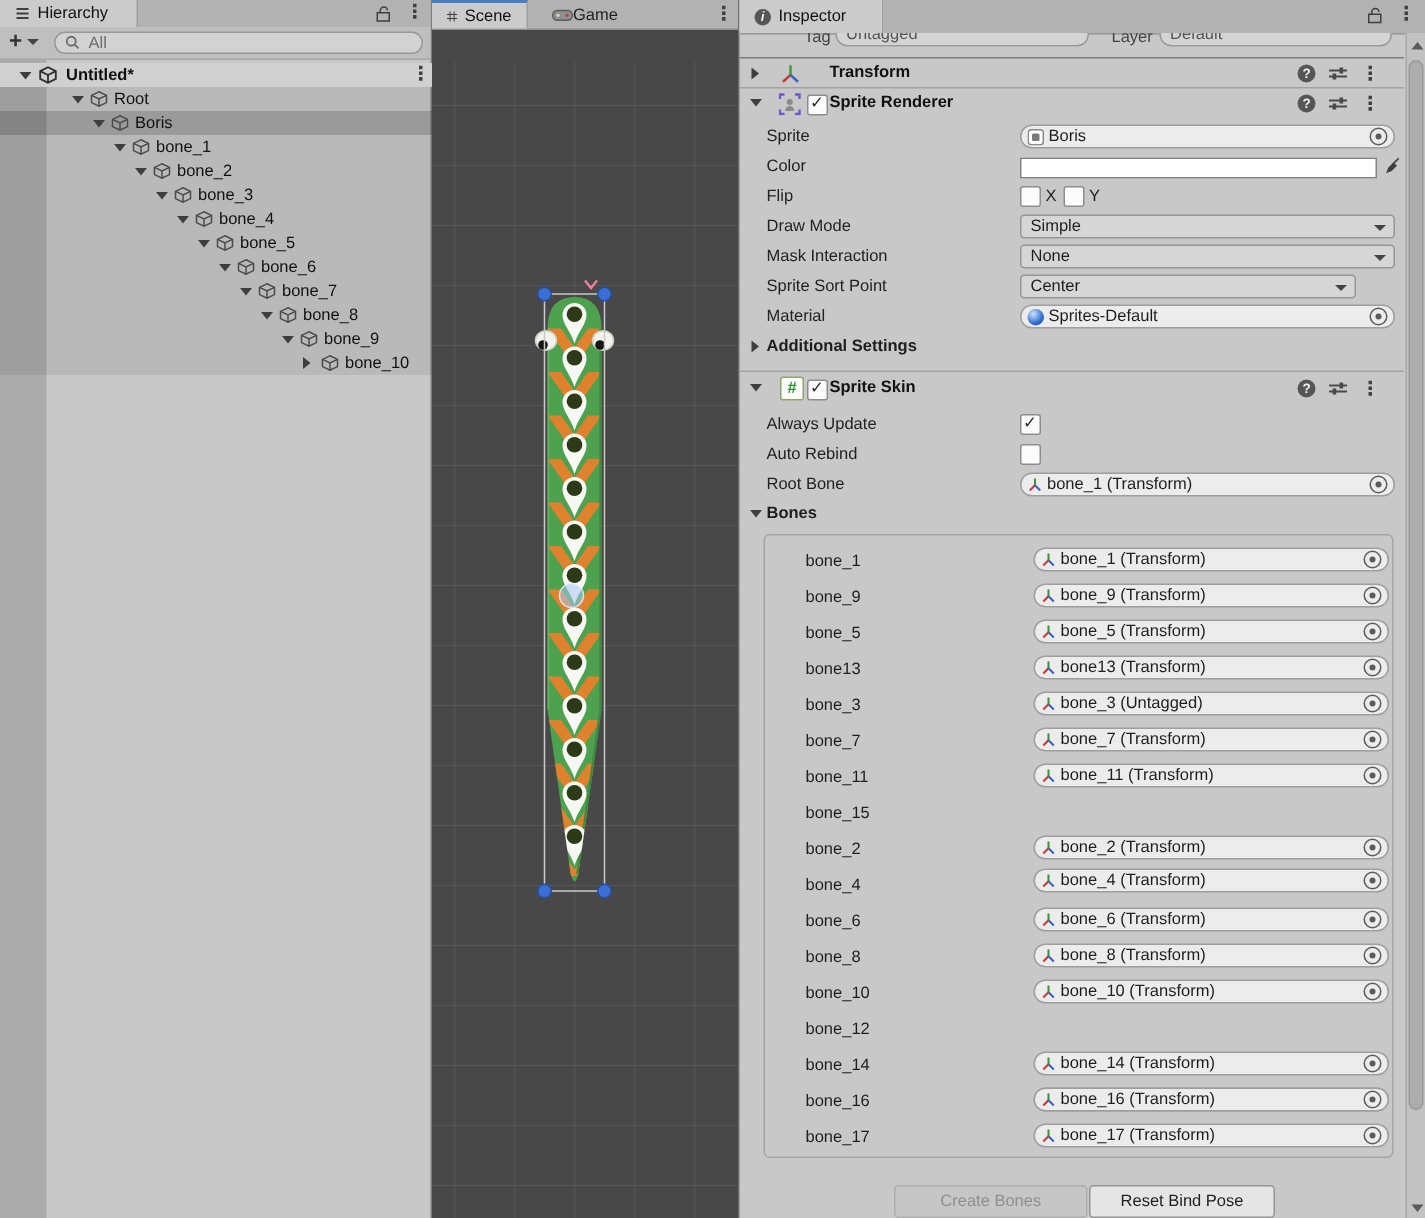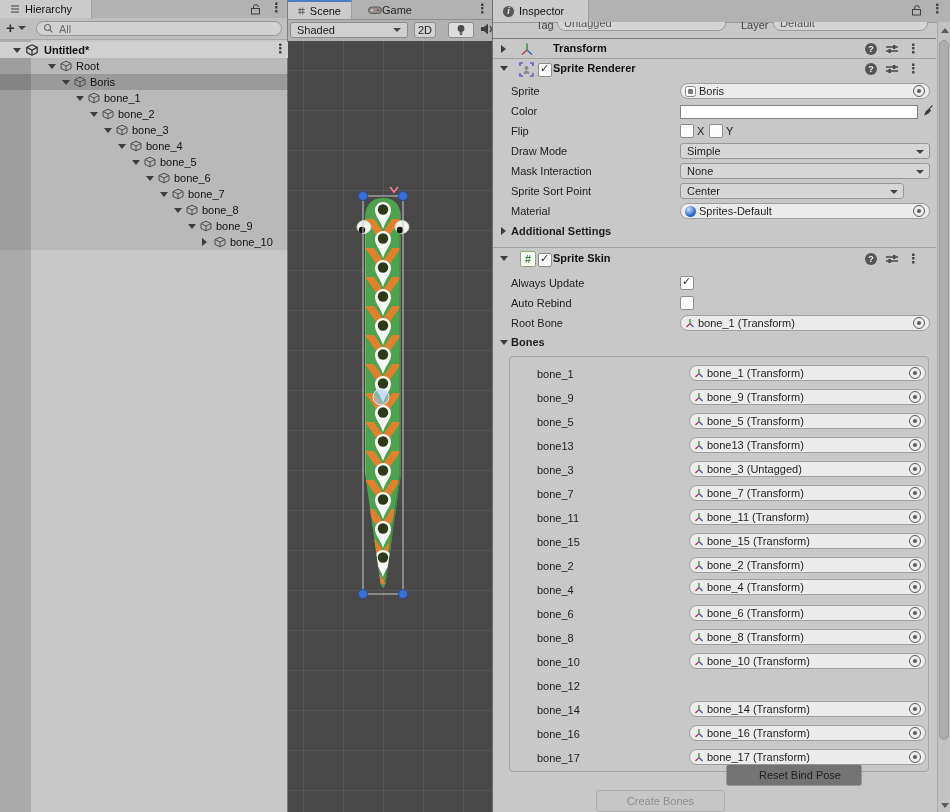--- a/index.html
+++ b/index.html
@@ -239,42 +239,20 @@
       </div>
       <div class="abs" style="left:80px;top:4px;display:flex;align-items:center;">
         <svg class="mini-ico" width="14" height="10" viewBox="0 0 14 10">
             <rect x="0.5" y="2" width="13" height="6.5" rx="3" fill="#8f8f8f" stroke="#5c5c5c"></rect>
             <circle cx="4" cy="5.2" r="1.1" fill="#d9d3c0"></circle>
             <circle cx="10" cy="5.2" r="1.1" fill="#b44"></circle>
           </svg>
         <span class="t-label">Game</span>
       </div>
       <span class="abs kebab" style="left:188px;top:4px;">⋮</span>
-    </div>
-    <div id="s-toolbar" class="abs">
-      <div class="toolbtn" style="left:2px;width:118px;justify-content:flex-start;padding-left:6px;background:#cfcfcf;">
-        <span>Shaded</span>
-        <span class="caret" style="position:absolute;right:6px;"></span>
-      </div>
-      <div class="toolbtn" style="left:126px;width:22px;">
-        <span>2D</span>
-      </div>
-      <div class="toolbtn" style="left:160px;width:26px;background:#dcdcdc;">
-        <svg width="10" height="12" viewBox="0 0 10 12">
-            <circle cx="5" cy="4.5" r="3.4" fill="#4a4a4a"></circle>
-            <rect x="3.5" y="8.2" width="3" height="1.4" fill="#4a4a4a"></rect>
-            <rect x="3.9" y="10" width="2.2" height="1" fill="#4a4a4a"></rect>
-          </svg>
-      </div>
-      <div class="abs clipwrap" style="left:192px;top:2px;width:12px;height:16px;">
-        <svg width="16" height="14" viewBox="0 0 16 14">
-            <path d="M1 5h3l4-3.5v11L4 9H1Z" fill="#3e3e3e"></path>
-            <path d="M10 4c1.5 1.8 1.5 4.2 0 6" fill="none" stroke="#3e3e3e" stroke-width="1.3"></path>
-          </svg>
-      </div>
     </div>
     <div id="s-viewport" class="abs">
       <svg id="boris-svg" class="abs" style="left:67px;top:144px;" width="60" height="420" viewBox="0 0 60 420">
           <defs>
             <clipPath id="bodyclip">
               <path d="M10 34 Q10 13 28 13 Q46 13 46 34 L46 288 L30.5 398 Q28 407 25.5 398 L10 288 Z"></path>
             </clipPath>
           </defs>
           <path d="M10 34 Q10 13 28 13 Q46 13 46 34 L46 288 L30.5 398 Q28 407 25.5 398 L10 288 Z" fill="#4ea24f"></path>
           <g clip-path="url(#bodyclip)">
@@ -590,29 +568,20 @@
               <path d="M5 5.5 5 1" stroke="#3a9b36" stroke-width="1.4"></path>
               <path d="M5 5.5 1.5 9" stroke="#c53b3b" stroke-width="1.4"></path>
               <path d="M5 5.5 8.5 9" stroke="#3c62c2" stroke-width="1.4"></path>
             </svg>
             <span class="obj-text">bone_11 (Transform)</span>
             <span class="picker"></span>
           </div>
         </div>
         <div class="bone-row" style="top: 174px; left: 0px; width: 418px;">
           <span class="bone-label">bone_15</span>
-          <div class="objfield" style="left:179px;top:2px;width:237px;">
-            <svg class="mini-ico" width="10" height="10" viewBox="0 0 10 10">
-              <path d="M5 5.5 5 1" stroke="#3a9b36" stroke-width="1.4"></path>
-              <path d="M5 5.5 1.5 9" stroke="#c53b3b" stroke-width="1.4"></path>
-              <path d="M5 5.5 8.5 9" stroke="#3c62c2" stroke-width="1.4"></path>
-            </svg>
-            <span class="obj-text">bone_15 (Transform)</span>
-            <span class="picker"></span>
-          </div>
         </div>
         <div class="bone-row" style="top: 198px; left: 0px; width: 418px;">
           <span class="bone-label">bone_2</span>
           <div class="objfield" style="left:179px;top:2px;width:237px;">
             <svg class="mini-ico" width="10" height="10" viewBox="0 0 10 10">
               <path d="M5 5.5 5 1" stroke="#3a9b36" stroke-width="1.4"></path>
               <path d="M5 5.5 1.5 9" stroke="#c53b3b" stroke-width="1.4"></path>
               <path d="M5 5.5 8.5 9" stroke="#3c62c2" stroke-width="1.4"></path>
             </svg>
             <span class="obj-text">bone_2 (Transform)</span>
@@ -713,21 +682,21 @@
             </svg>
             <span class="obj-text">bone_17 (Transform)</span>
             <span class="picker"></span>
           </div>
         </div>
       </div>
 
     <div class="btn disabled" id="create-bones-btn" style="left:103px;top:790px;width:127px;">
       <span>Create Bones</span>
     </div>
-    <div class="btn" style="left:233px;top:764px;width:122px;background:#737373;padding-left:12px;">
+    <div class="btn" style="left:233px;top:790px;width:122px;background:#e5e5e5;">
       <span>Reset Bind Pose</span>
     </div>
 
     <div id="i-scrollbar" class="abs">
       <span class="sb-arrow sb-up"></span>
       <div id="i-thumb"></div>
       <span class="sb-arrow sb-down"></span>
     </div>
   </div>
 </div>

